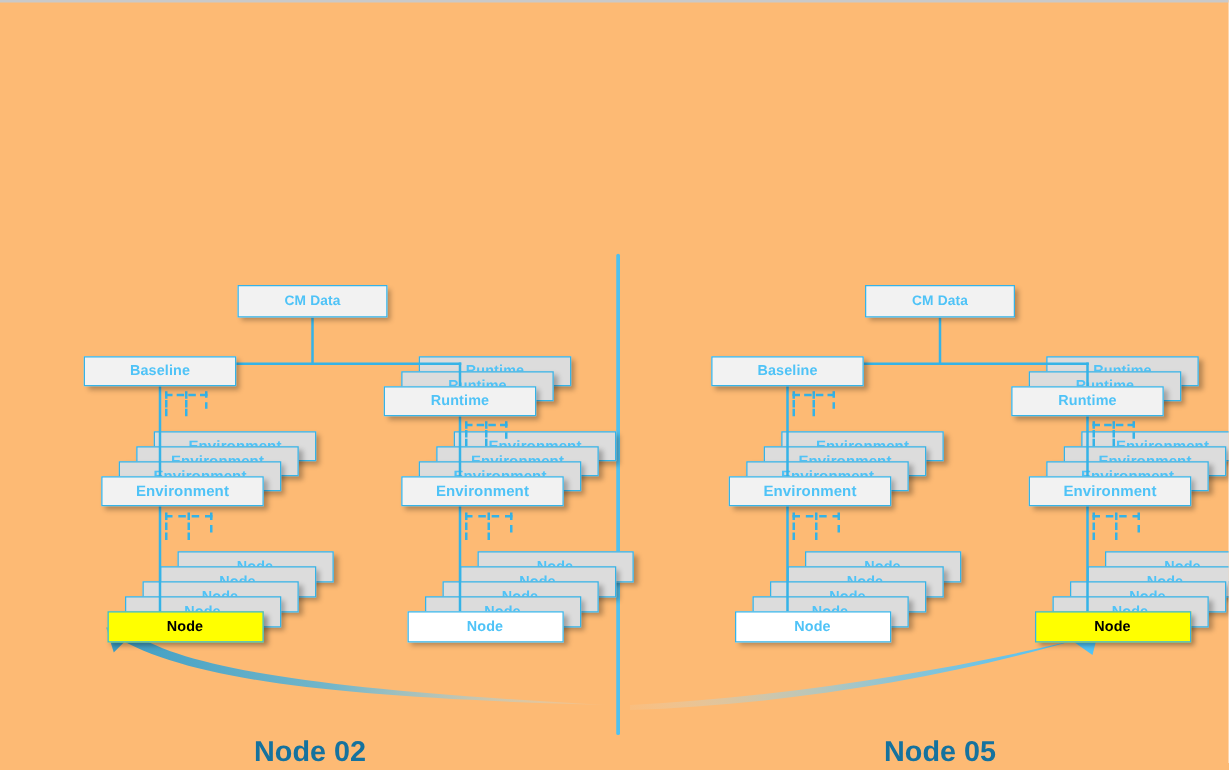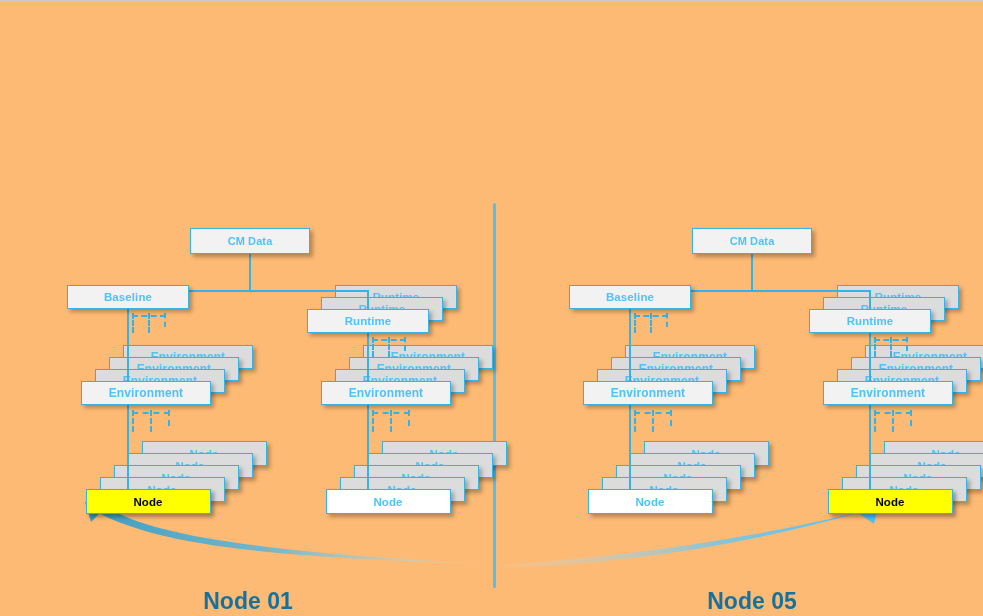--- a/index.html
+++ b/index.html
@@ -186,21 +186,21 @@
       </div>
       <div class="box gray" style="left: 353.5px; top: 465px; width: 125px; height: 25px; font-size: 11.5px; z-index: 4;">
         <span>Node</span>
       </div>
       <div class="box gray" style="left: 339.5px; top: 477px; width: 125px; height: 25px; font-size: 11.5px; z-index: 5;">
         <span>Node</span>
       </div>
       <div class="box white" style="left: 325.5px; top: 489px; width: 125px; height: 25px; font-size: 11.5px; z-index: 12;">
         <span>Node</span>
       </div>
-      <div class="caption" style="left: 168px; top: 588px; width: 160px;">Node 01</div>
+      <div class="caption" style="left: 168px; top: 588px; width: 160px;">Node 02</div>
       <div class="box plain" style="left: 692px; top: 228px; width: 120px; height: 26px; font-size: 11px; z-index: 8;">
         <span>CM Data</span>
       </div>
       <div class="conn" style="left: 751px; top: 254px; width: 2px; height: 38px; z-index: 6;"></div>
       <div class="conn" style="left: 629px; top: 290px; width: 242px; height: 2px; z-index: 6;"></div>
       <div class="conn" style="left: 629px; top: 290px; width: 2px; z-index: 6;"></div>
       <div class="box plain" style="left: 569px; top: 285px; width: 122px; height: 24px; font-size: 11.5px; z-index: 10;">
         <span>Baseline</span>
       </div>
       <div class="dash-v" style="left: 634px; top: 313px; height: 20px; z-index: 5;"></div>

